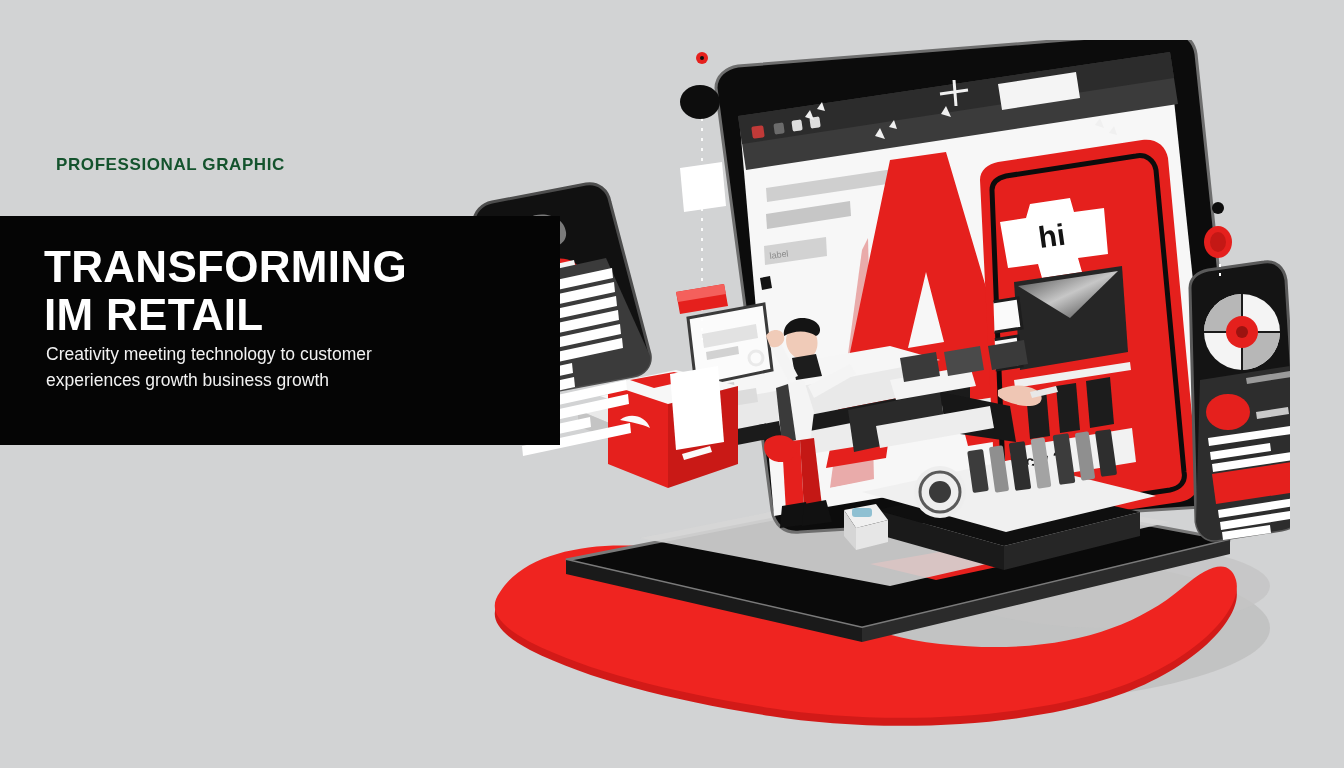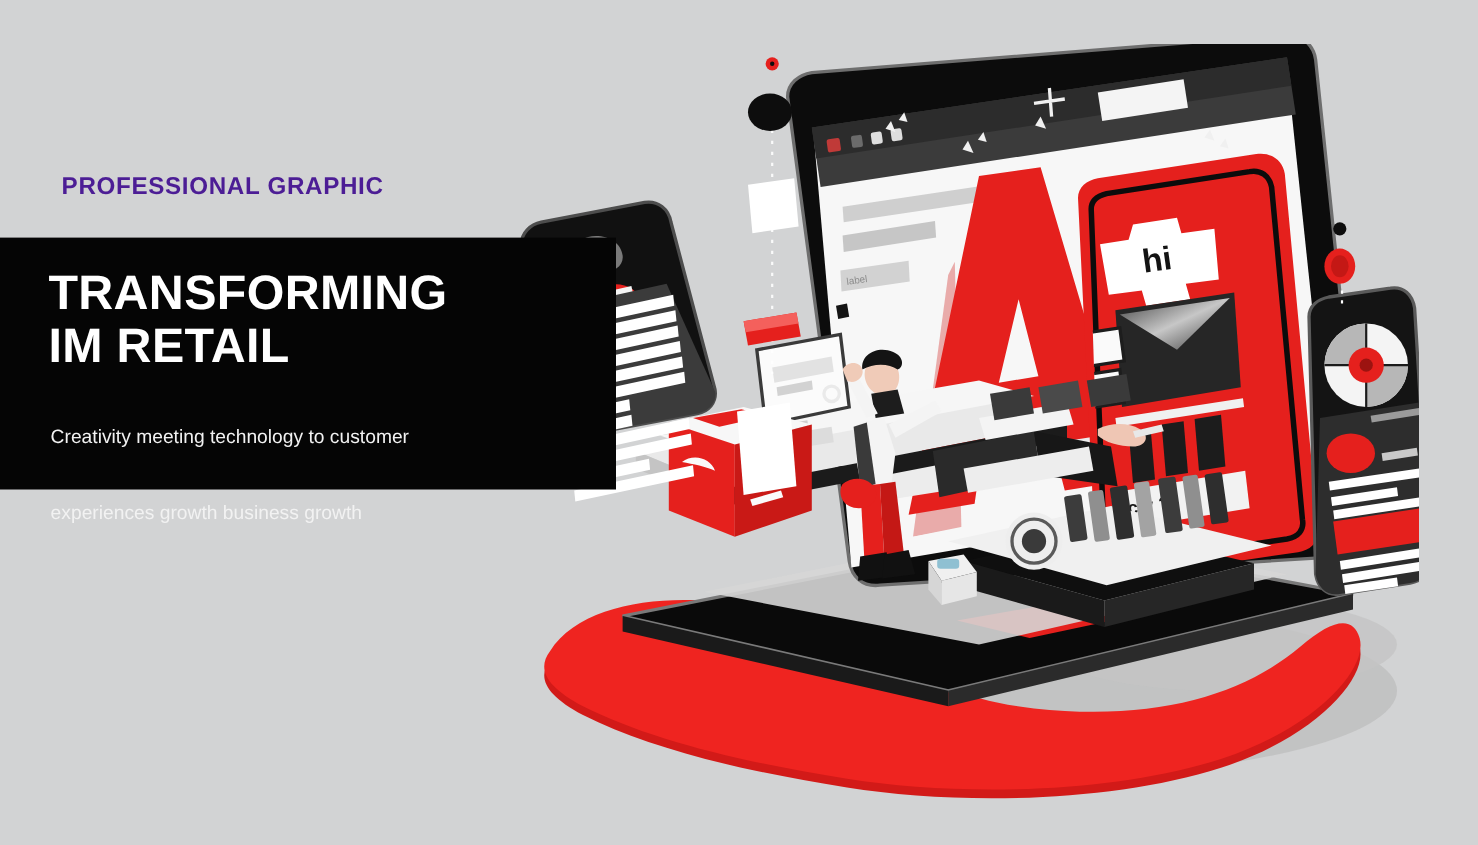--- a/index.html
+++ b/index.html
@@ -7,39 +7,39 @@
   body {
     font-family:"Liberation Sans", sans-serif;
     background:#d2d3d4;
     position:relative;
   }
   #stage { position:absolute; inset:0; width:1344px; height:768px; overflow:hidden; background:#d2d3d4; }
 
   
   .kicker {
     position:absolute; left:56px; top:153px;
-    font-size:22px; font-weight:bold; letter-spacing:.6px;
-    color:#4c1d95; line-height:1.45; text-transform:uppercase;
+    font-size:17px; font-weight:bold; letter-spacing:.6px;
+    color:#14532d; line-height:1.45; text-transform:uppercase;
   }
   .band {
     position:absolute; left:0; top:216px; width:560px; height:229px;
     background:#050505;
   }
   .headline {
     position:absolute; left:44px; top:243px; width:500px;
     color:#ffffff; font-weight:bold; font-size:44px;
     line-height:1.08; letter-spacing:.3px; text-transform:uppercase;
   }
   .headline span { display:block; }
   .subhead {
     position:absolute; left:46px; top:341px; width:500px;
     color:#f2f2f2; font-size:17.5px; line-height:1.5;
     font-weight:300;
   }
-  .subhead span { display:block;margin-top:43px; }
+  .subhead span { display:block; }
 
   
   #art { position:absolute; left:470px; top:40px; width:820px; height:690px; }
   #art svg { display:block; width:100%; height:100%; }
 </style>
 </head>
 <body>
 
 <div id="stage">
 

